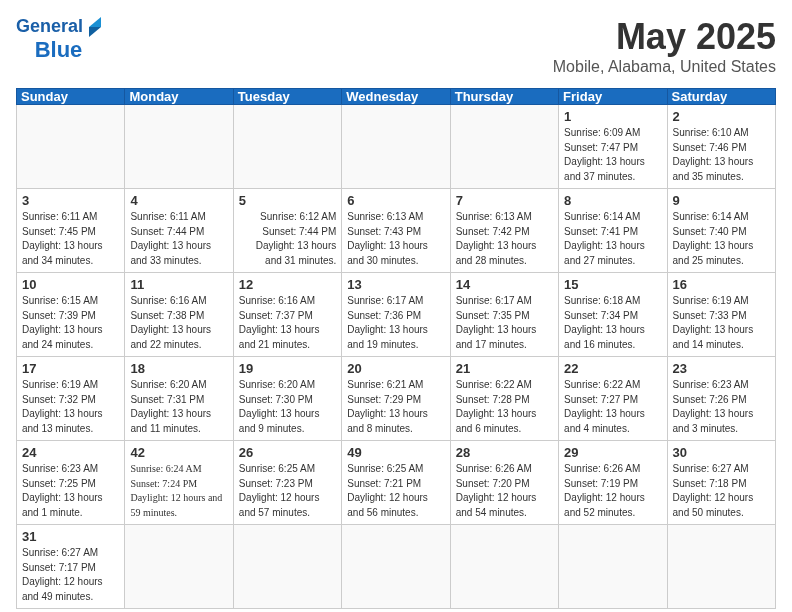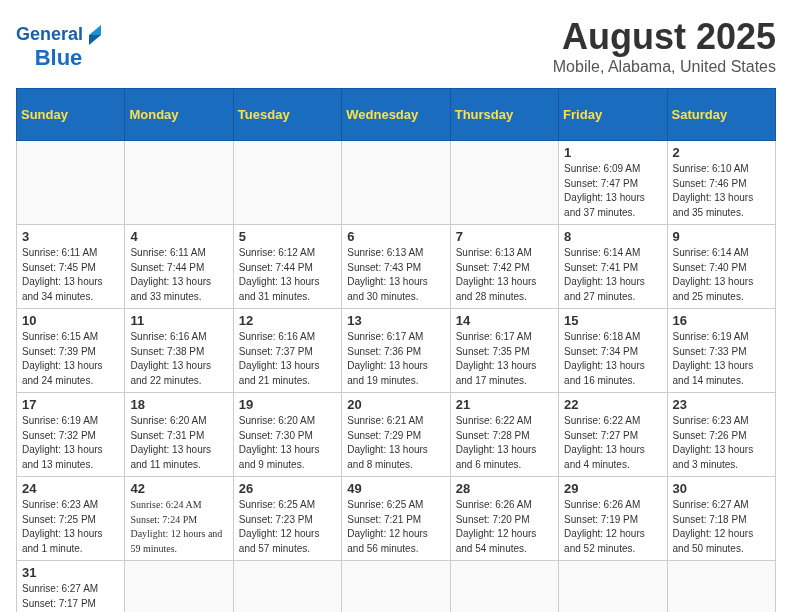--- a/index.html
+++ b/index.html
@@ -13,21 +13,20 @@
     .header-section {
       display: flex;
       justify-content: space-between;
       align-items: flex-start;
       margin-bottom: 12px;
     }
     .logo {
       display: flex;
       align-items: flex-start;
       gap: 4px;
-      margin-top: 8px;
     }
     .logo-text {
       font-size: 18px;
       font-weight: normal;
       color: #333;
     }
     .logo-text span {
       color: #1a5fa8;
       font-weight: bold;
     }
@@ -43,24 +42,24 @@
       font-size: 16px;
       color: #555;
     }
     .calendar {
       width: 100%;
       border-collapse: collapse;
       border: 1px solid #bbb;
     }
     .calendar th {
       background-color: #1a6cbf;
-      color: #fde047;
+      color: #ffffff;
       font-size: 13px;
       font-weight: bold;
-      padding: 18px 4px;
+      padding: 0 4px;
       text-align: left;
       border: 1px solid #1557a0;
     }
     .calendar td {
       vertical-align: top;
       border: 1px solid #ccc;
       padding: 4px 5px;
       font-size: 10.5px;
       color: #333;
       width: calc(100% / 7);
@@ -92,21 +91,21 @@
         <span class="logo-text"><span>General</span></span>
         <div style="margin-left:6px;display:flex;flex-direction:column;align-items:flex-start;">
           <div style="width:0;height:0;border-left:12px solid transparent;border-right:0px solid transparent;border-bottom:10px solid #1a90d4;"></div>
           <div style="width:0;height:0;border-left:0px solid transparent;border-right:12px solid transparent;border-top:10px solid #1060a0;"></div>
         </div>
       </div>
       <span class="logo-text" style="color:#1a6cbf;font-weight:bold;font-size:22px;">Blue</span>
     </div>
   </div>
   <div class="title-block">
-    <div class="month-title">August 2025</div>
+    <div class="month-title">May 2025</div>
     <div class="location-title">Mobile, Alabama, United States</div>
   </div>
 </div>
 
 <table class="calendar">
   <thead>
     <tr>
     <th>Sunday</th>
         <th>Monday</th>
         <th>Tuesday</th>
@@ -144,21 +143,21 @@
 Daylight: 13 hours and 34 minutes.</div>
         </td>
         <td>
           <span class="day-number">4</span>
           <div class="day-info" style="white-space: pre-line;">Sunrise: 6:11 AM
 Sunset: 7:44 PM
 Daylight: 13 hours and 33 minutes.</div>
         </td>
         <td>
           <span class="day-number">5</span>
-          <div class="day-info" style="white-space: pre-line;">Sunrise: 6:12 AM
+          <div class="day-info" style="white-space: pre-line; text-align: right;">Sunrise: 6:12 AM
 Sunset: 7:44 PM
 Daylight: 13 hours and 31 minutes.</div>
         </td>
         <td>
           <span class="day-number">6</span>
           <div class="day-info" style="white-space: pre-line;">Sunrise: 6:13 AM
 Sunset: 7:43 PM
 Daylight: 13 hours and 30 minutes.</div>
         </td>
         <td>

